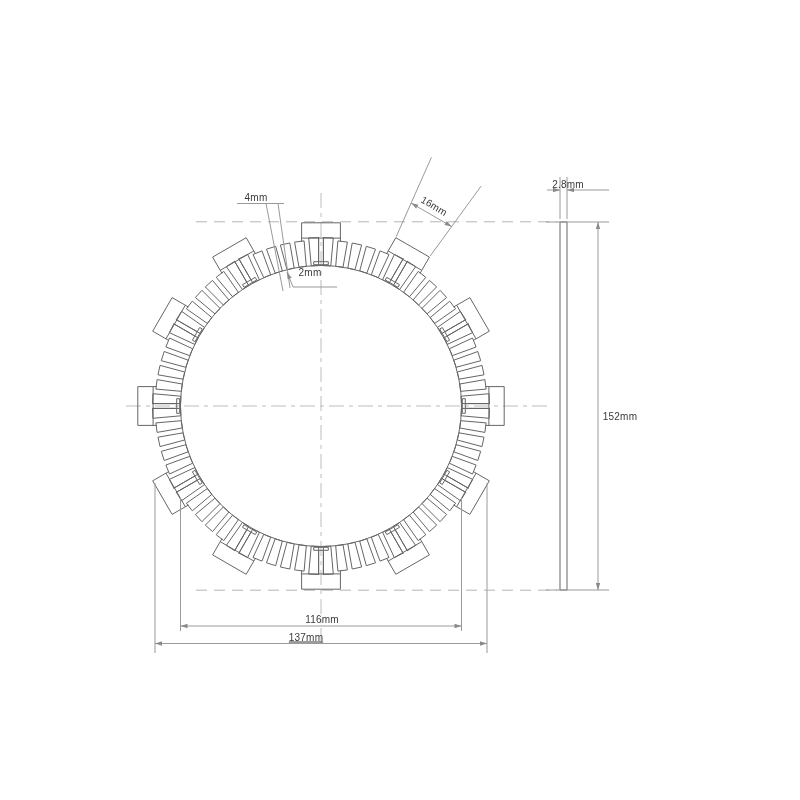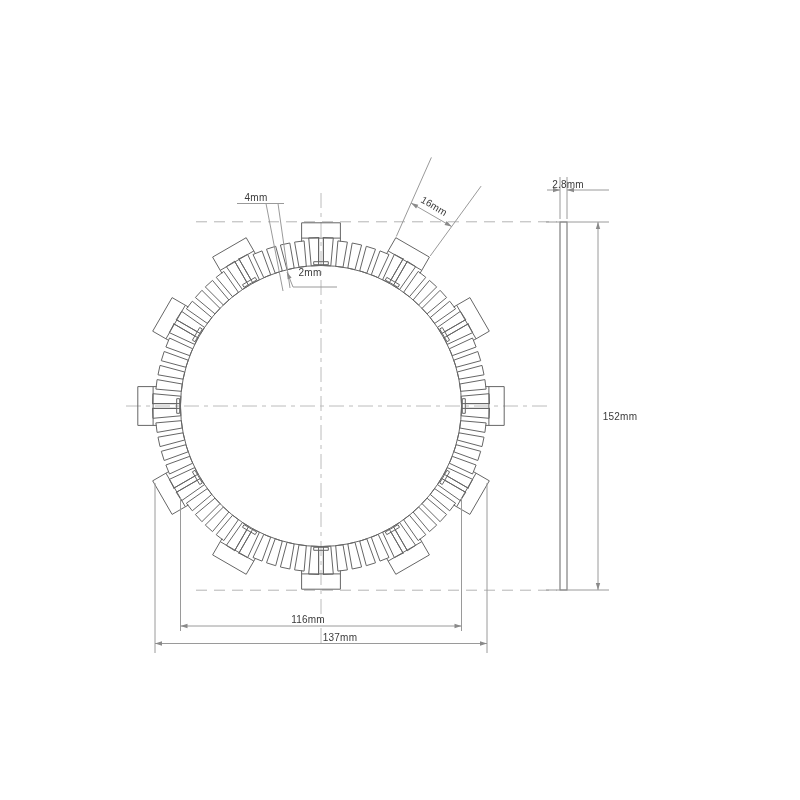--- a/index.html
+++ b/index.html
@@ -216,15 +216,15 @@
         <line x1="293.0" y1="287.0" x2="287.0" y2="272.0" class="dim"></line>
         <polygon points="287.0,272.0 291.6,277.7 287.6,279.3" class="arr"></polygon>
       </g>
     </svg>
 
   <div class="lbl" style="left:256px;top:197px;">4mm</div>
   <div class="lbl" style="left:310px;top:272px;">2mm</div>
   <div class="lbl lbl-rot" style="left:434px;top:206px;">16mm</div>
   <div class="lbl" style="left:568px;top:184px;">2.8mm</div>
   <div class="lbl" style="left:620px;top:404px;margin-top:12px;">152mm</div>
-  <div class="lbl" style="left:308px;top:619px;">116mm</div>
-  <div class="lbl" style="left:340px;top:637px;">137mm</div>
+  <div class="lbl" style="left:322px;top:619px;">116mm</div>
+  <div class="lbl" style="left:306px;top:637px;text-decoration:underline;">137mm</div>
 </div>
 
 </body></html>

